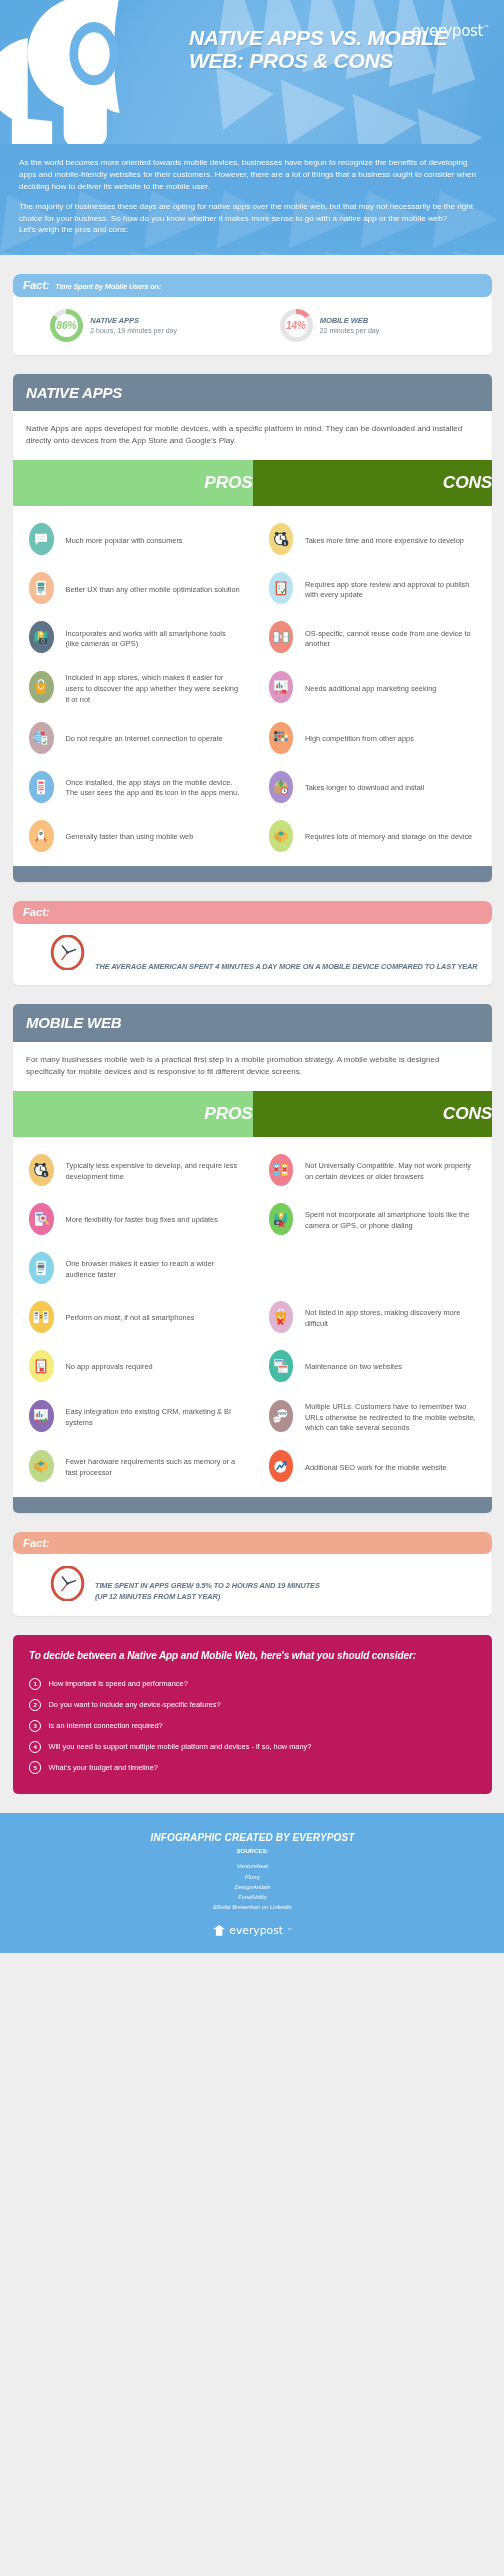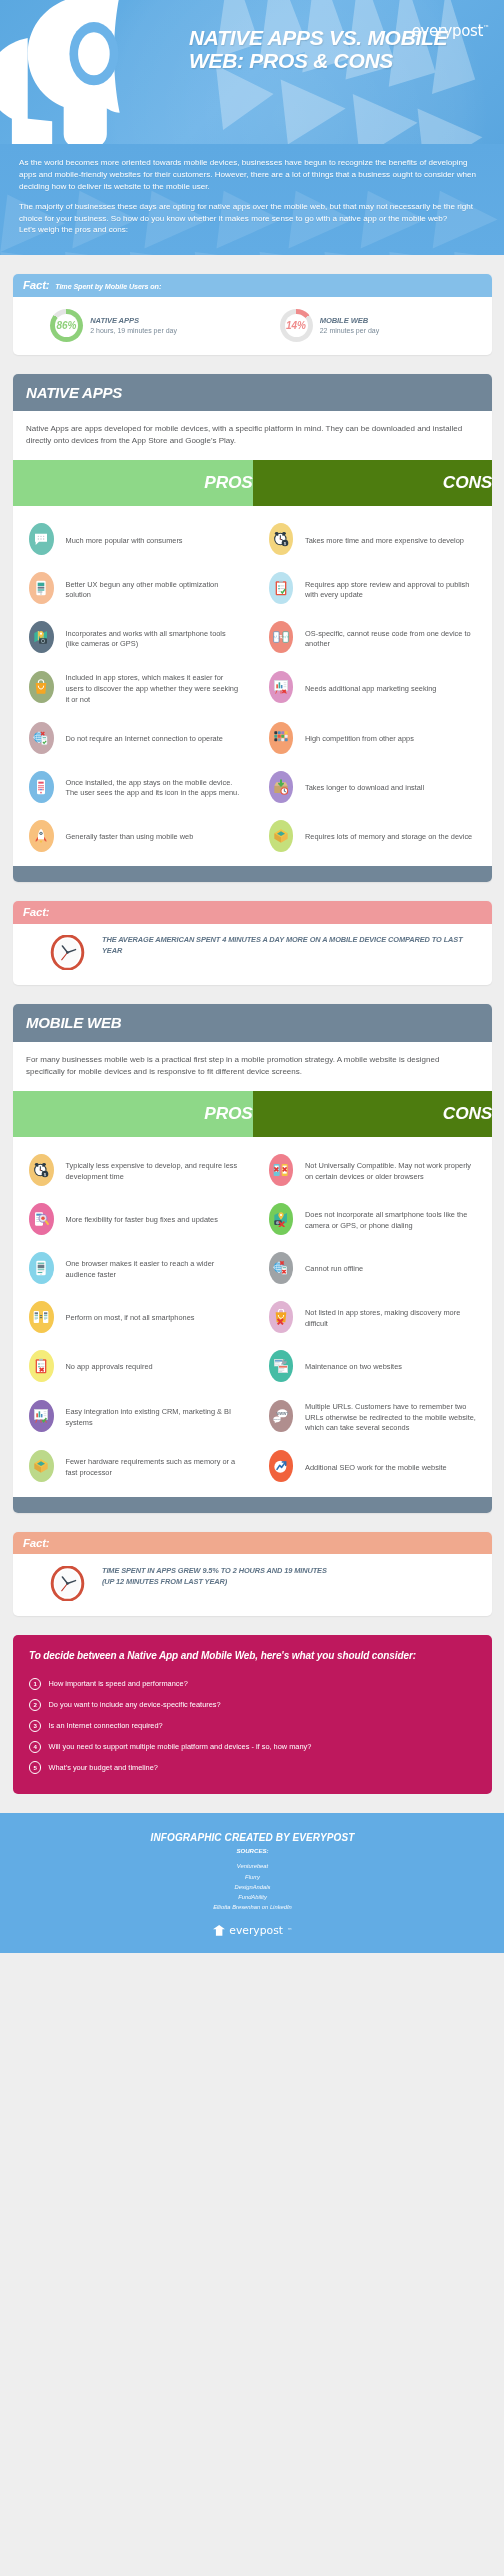--- a/index.html
+++ b/index.html
@@ -68,20 +68,21 @@
     overflow: hidden;
     box-shadow: 0 0.7px 1.4px rgba(0,0,0,0.06);
   }
 
   .fact-head {
     padding: 5px 10px 5.8px 10px;
     color: #ffffff;
     display: flex;
     align-items: baseline;
     gap: 5.8px;
+    border-radius: 7px;
   }
   .fact-head.blue { background: #84bfe9; }
   .fact-head.red  { background: #ef9a9c; }
   .fact-head.peach { background: #f0a98e; }
   .fact-label {
     font-style: italic; font-weight: bold;
     font-size: 11.5px; letter-spacing: -0.2px;
   }
   .fact-sub {
     font-style: italic; font-weight: bold;
@@ -111,21 +112,21 @@
   .donut-green span { color: #8ed07a; }
   .donut-red { background: conic-gradient(#ef8b8b 0% 14%, #e4e4e4 14% 100%); }
   .donut-red span { color: #ef8b8b; }
   .donut-text { margin-left: 7.2px; }
   .donut-title {
     font-style: italic; font-weight: bold; font-size: 7.6px;
     color: #5f7487; letter-spacing: -0.1px;
   }
   .donut-desc { font-size: 7px; color: #7b8b99; margin-top: 1.4px; }
 
-  .fact-row { display: flex; align-items: flex-start; padding-left: 27px; gap: 7px; }
+  .fact-row { display: flex; align-items: flex-end; padding-left: 27px; }
   .fact-row .clock-ico { flex: 0 0 35px; margin-right: 10px; }
   .fact-row .fact-text {
     font-style: italic; font-weight: bold;
     font-size: 7.4px; line-height: 1.45;
     color: #5f7487; letter-spacing: -0.1px;
   }
 
   
   .sec-head {
     background: #718698;
@@ -380,21 +381,21 @@
               <span class="ico" style="background: rgb(246, 189, 149);">
                 <svg width="16" height="16" viewBox="0 0 24 24">
                   <rect x="5" y="1" width="14" height="22" rx="2" fill="#fff"></rect>
                   <rect x="7" y="4" width="10" height="5" fill="#3aa99a"></rect>
                   <rect x="7" y="10" width="10" height="3" fill="#6b7a86"></rect>
                   <rect x="7" y="14" width="10" height="2" fill="#3aa99a"></rect>
                   <rect x="7" y="17" width="7" height="2" fill="#aab4bb"></rect>
                   <circle cx="12" cy="21" r="1" fill="#aab4bb"></circle>
                 </svg>
               </span>
-              <span class="pc-text">Better UX begun any other mobile optimization solution</span>
+              <span class="pc-text">Better UX than any other mobile optimization solution</span>
             </div>
             <div class="pc-cell">
               <span class="ico" style="background: rgb(185, 226, 240);">
                 <svg width="16" height="16" viewBox="0 0 24 24">
                   <rect x="4" y="2" width="16" height="21" rx="1.5" fill="#e8543f"></rect>
                   <rect x="6" y="4" width="12" height="17" fill="#fff"></rect>
                   <rect x="9" y="1" width="6" height="3" rx="1" fill="#b0bec5"></rect>
                   <g fill="#3aa99a">
                     <rect x="8" y="8" width="2" height="2"></rect>
                     <rect x="8" y="12" width="2" height="2"></rect>
@@ -671,54 +672,37 @@
               <span class="ico" style="background: rgb(116, 204, 90);">
                 <svg width="16" height="16" viewBox="0 0 24 24">
                   <path d="M2 6l6-3 7 3 6-3v14l-6 3-7-3-6 3z" fill="#39b39a"></path>
                   <path d="M12 2c2.2 0 4 1.8 4 4 0 3-4 7-4 7S8 9 8 6c0-2.2 1.8-4 4-4z" fill="#f5c242"></path>
                   <circle cx="12" cy="6" r="1.6" fill="#fff"></circle>
                   <rect x="2" y="14" width="11" height="7" rx="1.4" fill="#37474f"></rect>
                   <circle cx="7" cy="17.5" r="2.6" fill="#90a4ae"></circle>
                   <path d="M9 16l8 8M17 16l-8 8" stroke="#e53935" stroke-width="2.6"></path>
                 </svg>
               </span>
-              <span class="pc-text">Does not incorporate all smartphone tools like the camera or GPS, or phone dialing</span>
+              <span class="pc-text">Spent not incorporate all smartphone tools like the camera or GPS, or phone dialing</span>
             </div>
           </div>
           <div class="pc-row">
             <div class="pc-cell">
               <span class="ico" style="background: rgb(133, 212, 234);">
                 <svg width="16" height="16" viewBox="0 0 24 24">
                   <rect x="5" y="1" width="14" height="22" rx="2" fill="#fff"></rect>
                   <rect x="7" y="4" width="10" height="1.6" fill="#3aa99a"></rect>
                   <rect x="7" y="7" width="10" height="5" fill="#6b7a86"></rect>
                   <rect x="7" y="13" width="10" height="1.4" fill="#3aa99a"></rect>
                   <rect x="7" y="15.6" width="10" height="1.4" fill="#cfd8dc"></rect>
                   <rect x="7" y="18.2" width="7" height="1.4" fill="#3aa99a"></rect>
                   <circle cx="12" cy="21.5" r="1" fill="#cfd8dc"></circle>
                 </svg>
               </span>
               <span class="pc-text">One browser makes it easier to reach a wider audience faster</span>
-            </div>
-            <div class="pc-cell">
-              <span class="ico" style="background: rgb(159, 163, 166);">
-                <svg width="16" height="16" viewBox="0 0 24 24">
-                  <circle cx="9" cy="11" r="8" fill="#3ba3dd"></circle>
-                  <g stroke="#fff" stroke-width=".9" fill="none">
-                    <ellipse cx="9" cy="11" rx="8" ry="3.3"></ellipse>
-                    <ellipse cx="9" cy="11" rx="3.4" ry="8"></ellipse>
-                    <path d="M1 11h16M9 3v16"></path>
-                  </g>
-                  <rect x="13" y="9" width="8" height="13" rx="1.5" fill="#fff" stroke="#90a4ae"></rect>
-                  <rect x="14.5" y="11" width="5" height="1.3" fill="#3aa99a"></rect>
-                  <path d="M11 2l5 5M16 2l-5 5" stroke="#e53935" stroke-width="2.4"></path>
-                  <path d="M14 15l5 5M19 15l-5 5" stroke="#e53935" stroke-width="2.4"></path>
-                </svg>
-              </span>
-              <span class="pc-text">Cannot run offline</span>
             </div>
           </div>
           <div class="pc-row">
             <div class="pc-cell">
               <span class="ico" style="background: rgb(246, 200, 80);">
                 <svg width="16" height="16" viewBox="0 0 24 24">
                   <rect x="1" y="3" width="8" height="18" rx="1.4" fill="#fff"></rect>
                   <rect x="15" y="3" width="8" height="18" rx="1.4" fill="#fff"></rect>
                   <rect x="2.5" y="5" width="5" height="3" fill="#6b7a86"></rect>
                   <rect x="16.5" y="5" width="5" height="3" fill="#6b7a86"></rect>

